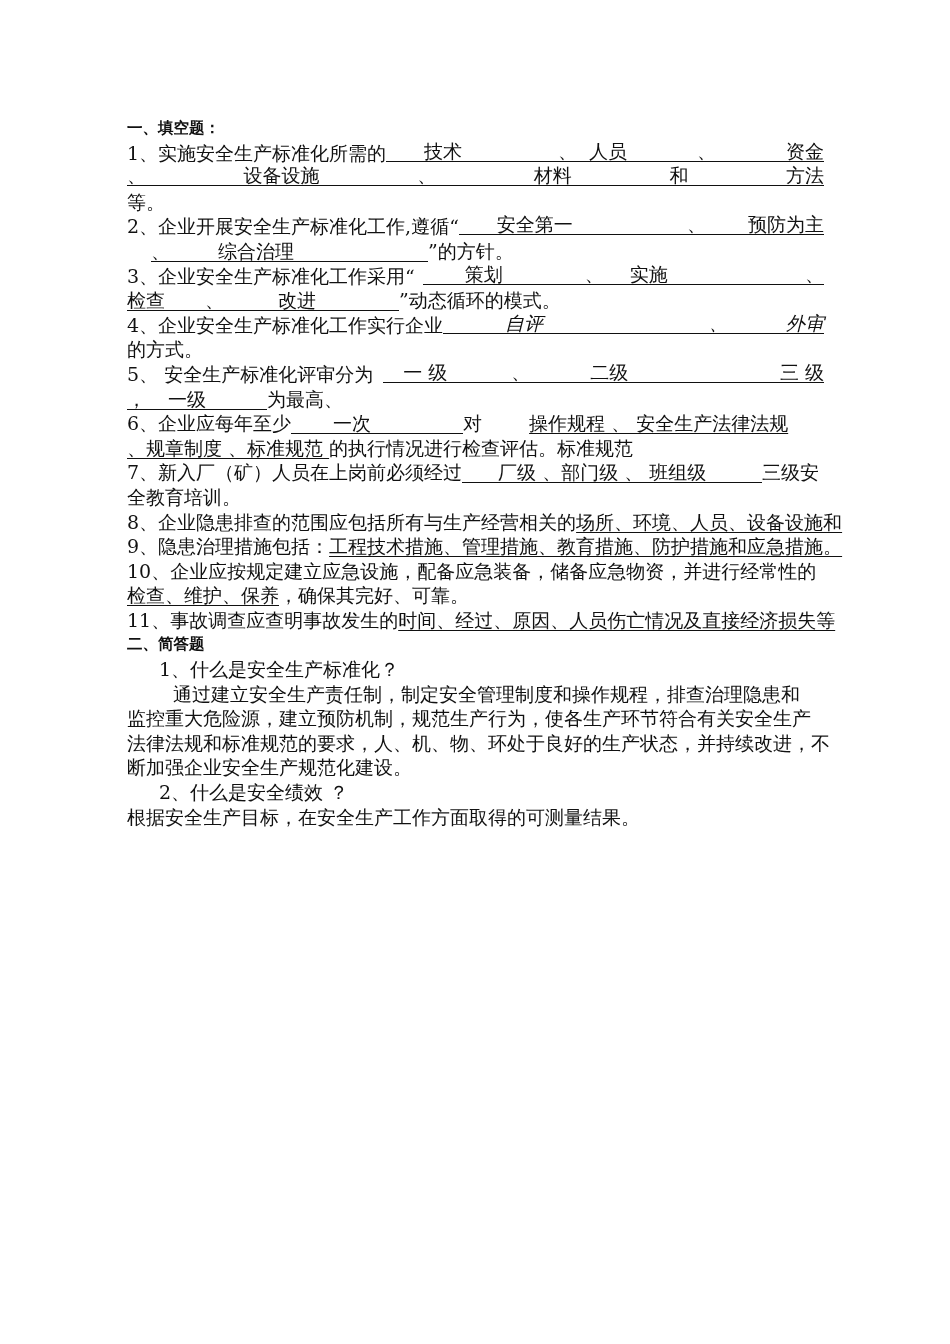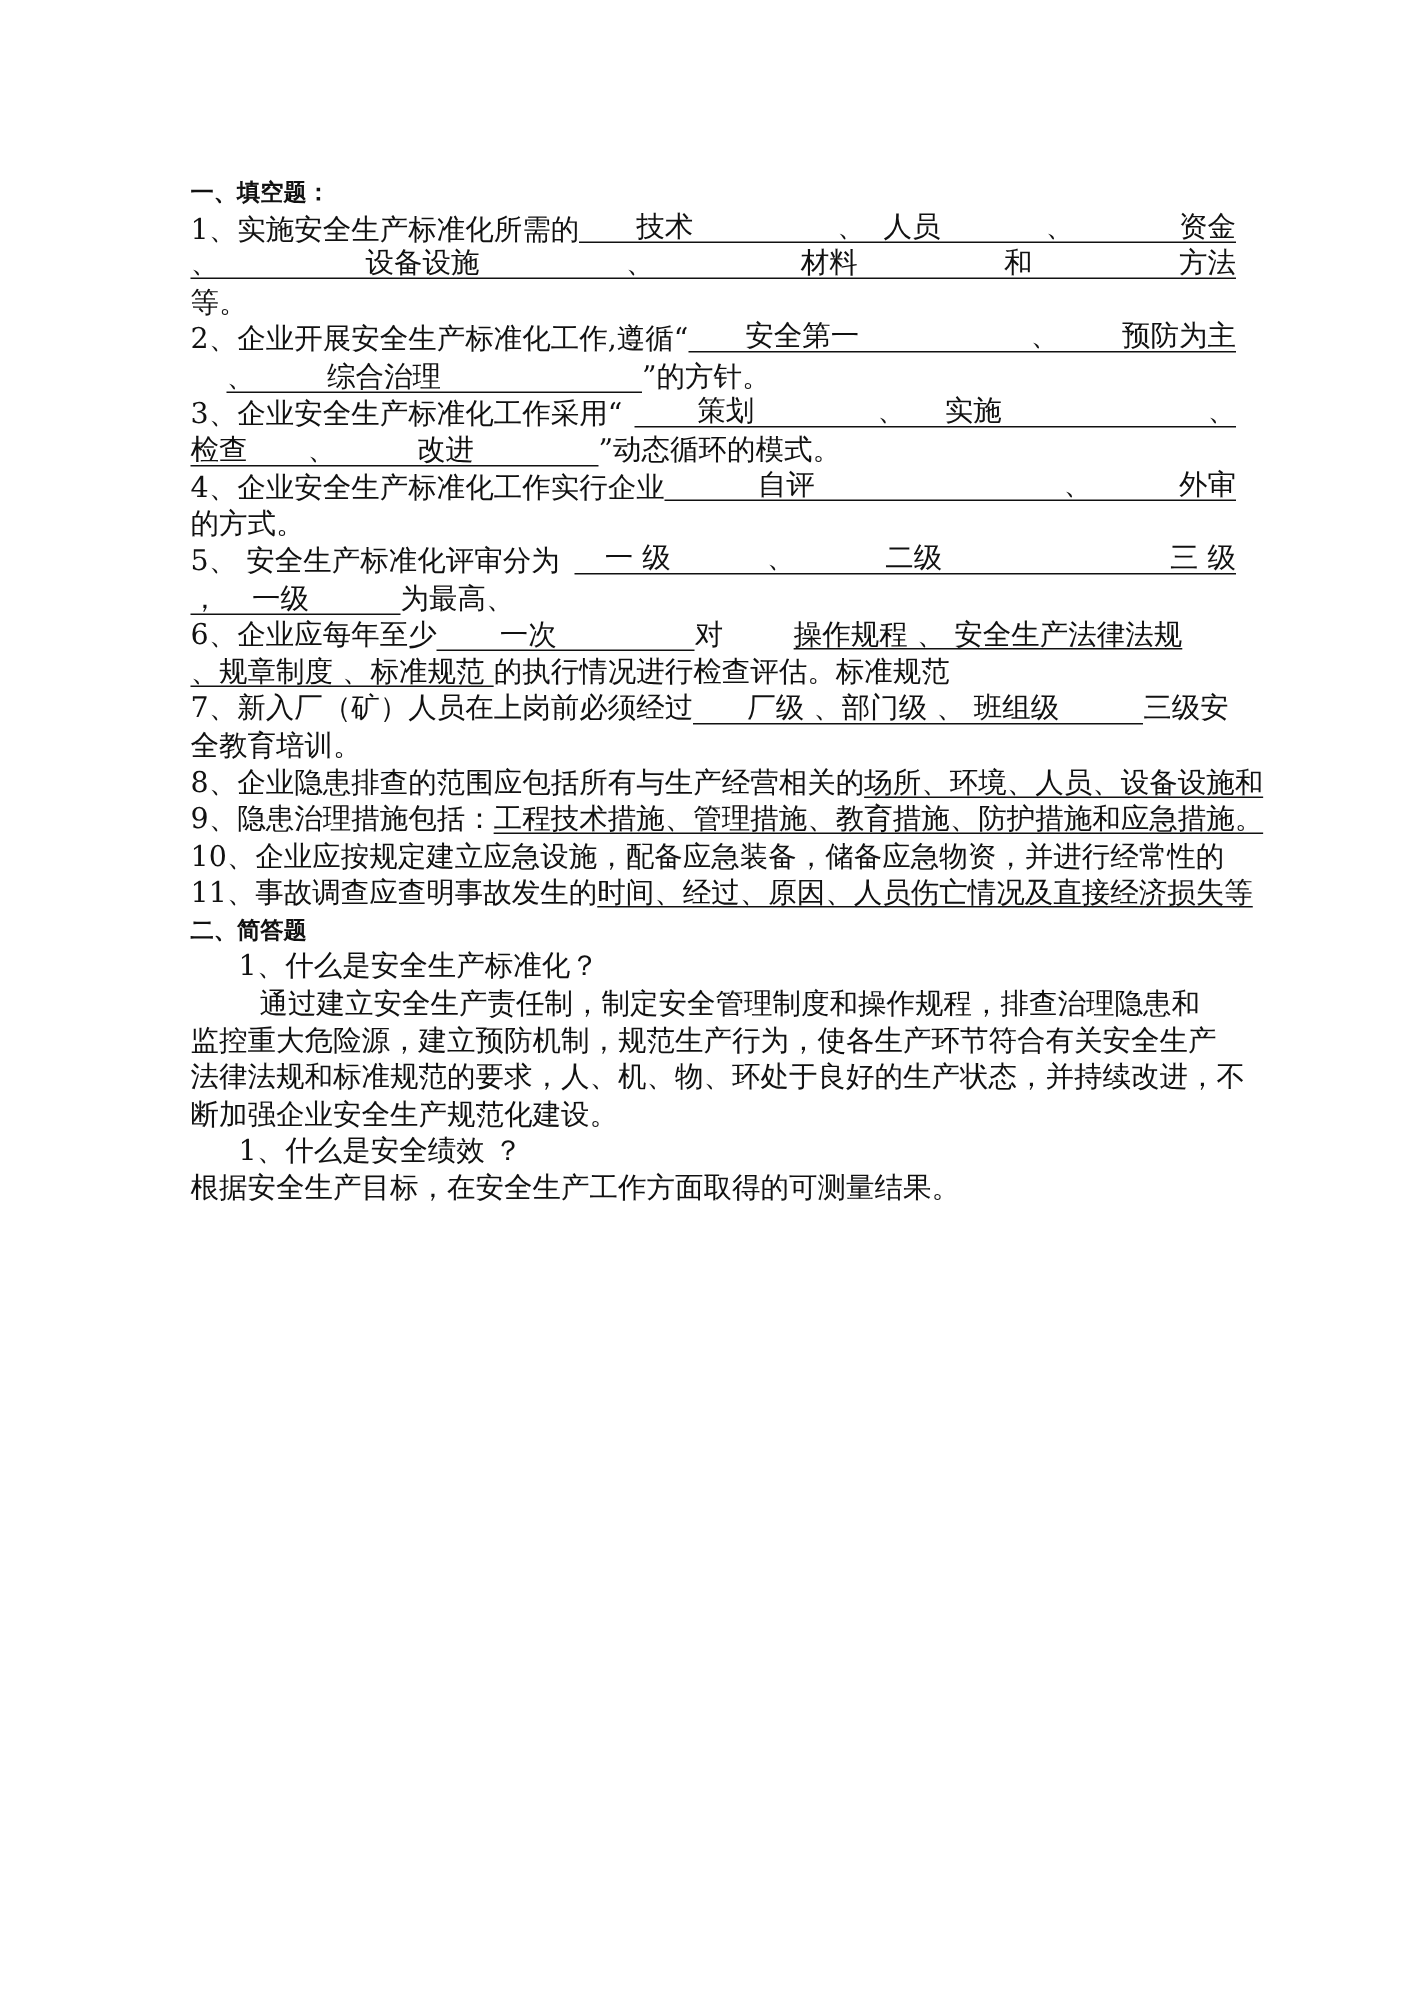--- a/index.html
+++ b/index.html
@@ -68,21 +68,21 @@
     </span>
   </div>
   <div class="line">
     <span class="blank" style="width:272px;">
       <span>检查</span><span class="pad" style="width:40px;"></span><span>、</span><span class="pad" style="width:54px;"></span><span>改进</span>
     </span><span>”动态循环的模式。</span>
   </div>
 
   <div class="line just">
     <span>4、企业安全生产标准化工作实行企业</span>
-    <span class="blank" style="flex:1;display:flex;padding-left:62px;">
+    <span class="blank" style="flex:1;display:flex;padding-left:62px;font-style:italic;">
       <span>自评</span>
       <span style="margin-left:auto;margin-right:58px;">、</span>
       <span>外审</span>
     </span>
   </div>
   <div class="line">的方式。</div>
 
   <div class="line just">
     <span>5、 安全生产标准化评审分为</span>
     <span class="blank" style="flex:1;display:flex;padding-left:20px;margin-left:10px;">
@@ -112,27 +112,30 @@
 
   <div class="line">
     <span>8、企业隐患排查的范围应包括所有与生产经营相关的</span><span class="u">场所、环境、人员、设备设施和</span>
   </div>
 
   <div class="line">
     <span>9、隐患治理措施包括：</span><span class="u">工程技术措施、管理措施、教育措施、防护措施和应急措施。</span>
   </div>
 
   <div class="line">10、企业应按规定建立应急设施，配备应急装备，储备应急物资，并进行经常性的</div>
+  <div class="line">
+    <span class="u">检查、维护、保养</span><span>，确保其完好、可靠。</span>
+  </div>
 
   <div class="line">
     <span>11、事故调查应查明事故发生的</span><span class="u">时间、经过、原因、人员伤亡情况及直接经济损失等</span>
   </div>
 
   <div class="line h">二、简答题</div>
   <div class="line ind1">1、什么是安全生产标准化？</div>
   <div class="line ind2">通过建立安全生产责任制，制定安全管理制度和操作规程，排查治理隐患和</div>
   <div class="line">监控重大危险源，建立预防机制，规范生产行为，使各生产环节符合有关安全生产</div>
   <div class="line">法律法规和标准规范的要求，人、机、物、环处于良好的生产状态，并持续改进，不</div>
   <div class="line">断加强企业安全生产规范化建设。</div>
-  <div class="line ind1">1、什么是安全绩效 ？</div>
+  <div class="line ind1">2、什么是安全绩效 ？</div>
   <div class="line">根据安全生产目标，在安全生产工作方面取得的可测量结果。</div>
 
 </div>
 
 </body></html>

